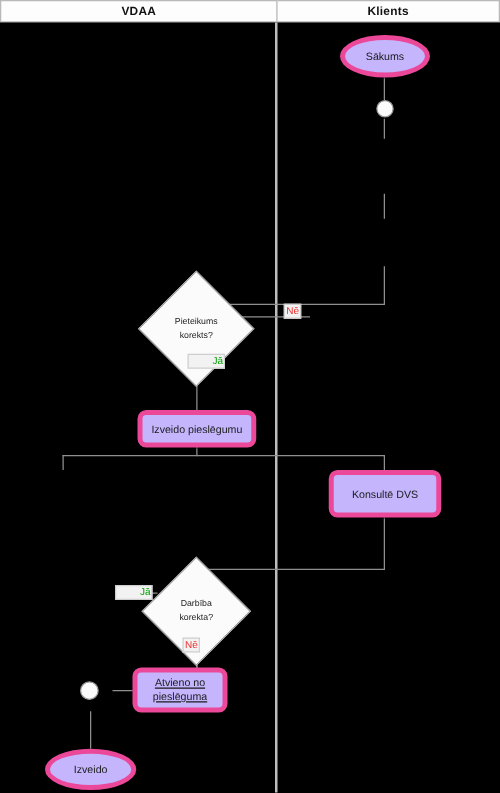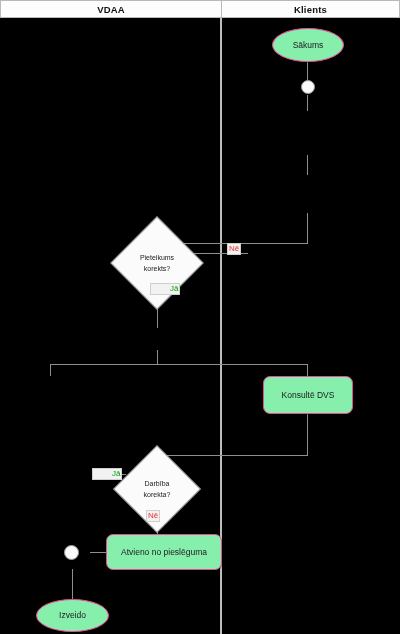--- a/index.html
+++ b/index.html
@@ -57,23 +57,23 @@
     top: 0;
     width: 2px;
     height: 616px;
     background: #bdbdbd;
   }
 
   
   .node {
     position: absolute;
     box-sizing: border-box;
-    background: #86efac;
+    background: #c4b5fd;
     color: #1b1b1b;
-    border: 1px solid #ec4899;
+    border: 4px solid #ec4899;
     display: flex;
     align-items: center;
     justify-content: center;
     text-align: center;
     font-size: 8.5px;
     line-height: 11px;
     padding: 2px 4px;
   }
   .process {
     border-radius: 7px;
@@ -197,35 +197,38 @@
     <div class="dia-label">
       <span>Pieteikums</span>
       <span>korekts?</span>
     </div>
   </div>
 
   <div class="edge-label no" style="left:227px; top:225px;">Nē</div>
 
   <div class="edge-label yes" style="left:150px; top:265px;">Jā</div>
 
+  <div class="node process" style="left:110px; top:310px; width:95px; height:30px;">
+    <span>Izveido pieslēgumu</span>
+  </div>
 
 
   <div class="decision" style="left:126px; top:440px; width:62px; height:62px;">
     <div class="dia-shape"></div>
     <div class="dia-label">
       <span>Darbība</span>
       <span>korekta?</span>
     </div>
   </div>
 
   <div class="edge-label yes" style="left:92px; top:450px;">Jā</div>
 
   <div class="edge-label no" style="left:146px; top:492px;">Nē</div>
 
-  <div class="node process" style="left:106px; top:516px; width:116px; height:36px;">
+  <div class="node process" style="left:106px; top:516px; width:76px; height:36px;text-decoration:underline;">
     <span>Atvieno no pieslēguma</span>
   </div>
 
   <div class="connector-dot" style="left:64px; top:527px; width:15px; height:15px;"></div>
 
   <div class="node terminator" style="left:36px; top:581px; width:73px; height:33px;">
     <span>Izveido</span>
   </div>
 
 </div>

